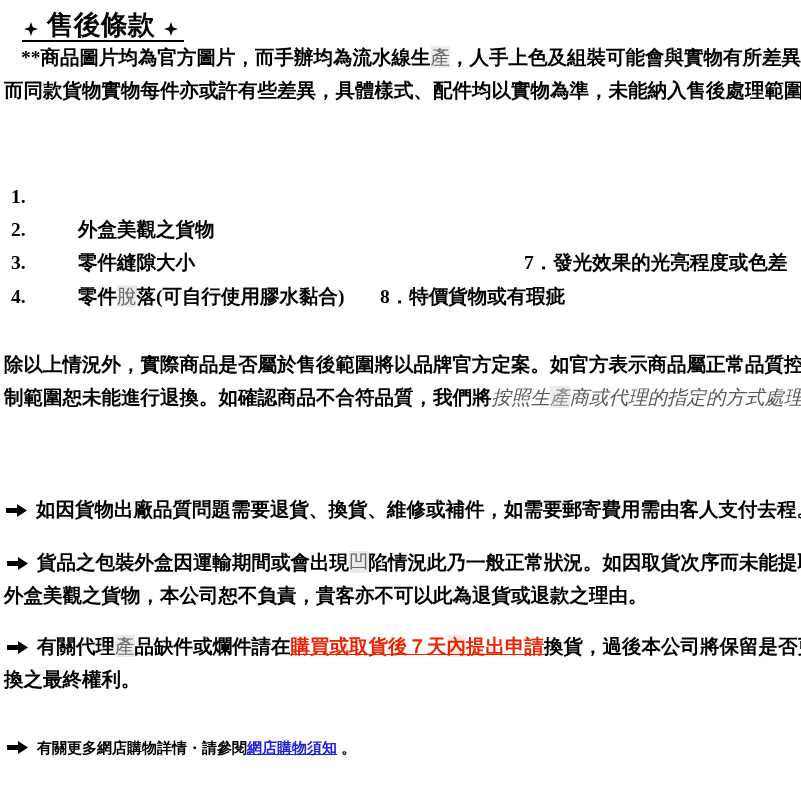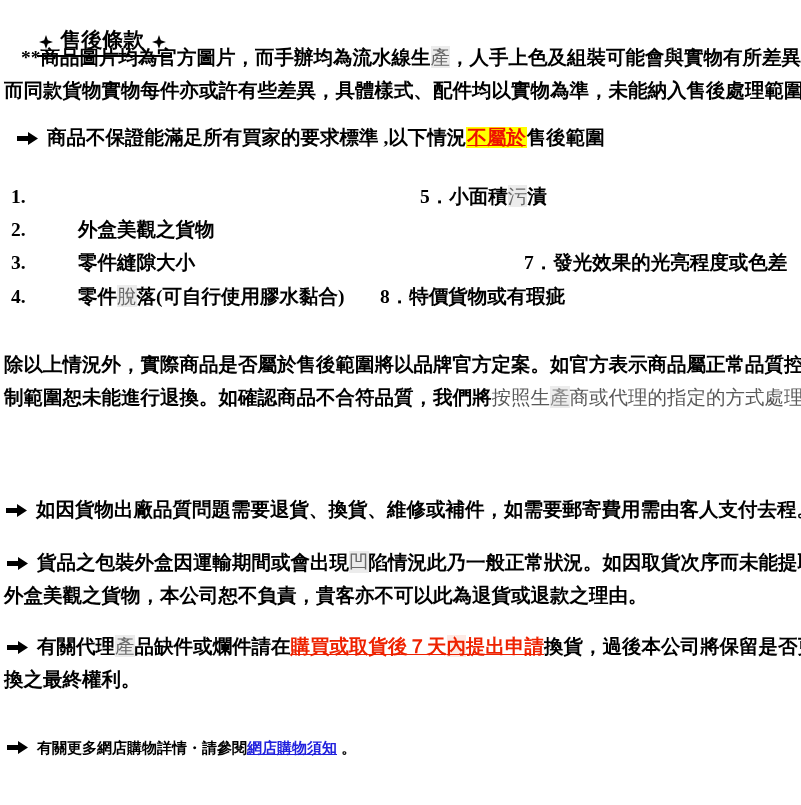--- a/index.html
+++ b/index.html
@@ -3,22 +3,22 @@
 <meta charset="utf-8">
 <style>
   html,body { margin:0; padding:0; }
   .page {
     position:relative; width:801px; height:805px;
     background:#ffffff; overflow:hidden;
     font-family:"Liberation Serif", serif;
     color:var(--text,#000);
   }
   .title {
-    position:absolute; top:12px; left:22px; margin:15px;
-    font-size:21px; font-weight:bold; line-height:26px;
+    position:absolute; top:12px; left:22px; margin:0;
+    font-size:27px; font-weight:bold; line-height:26px;
     border-bottom:2px solid #000; padding:0 4px 2px 0;
     white-space:nowrap;
   }
   .para {
     position:absolute; margin:0;
     font-size:19.5px; line-height:33px; font-weight:bold;
     white-space:nowrap;
   }
   .p-intro     { top:41px;  left:4px;  text-indent:17px; }
   .p-notice    { top:121px; left:17px; }
@@ -34,21 +34,21 @@
   .row-0 { top:180px; } .row-1 { top:213px; } .row-2 { top:246px; } .row-3 { top:280px; }
   .list-row .num   { position:absolute; left:11px; }
   .list-row .ltext { position:absolute; left:78px; }
   .list-row .rtext { position:absolute; }
   .r-0 { left:420px; } .r-1 { left:505px; } .r-2 { left:524px; } .r-3 { left:380px; }
 
   
   .hl       { background:var(--highlight-bg,#ffff00); color:var(--highlight-text,#ee1100);
               text-decoration:underline; padding:0 1px; }
   .gray     { color:var(--gray,#595959); font-weight:normal;
-              font-family:"Liberation Sans", sans-serif; }
+              font-family:"Liberation Sans", sans-serif;font-style:italic; }
   .red      { color:var(--red-note,#dd3300); }
   .redlink  { color:var(--red-link,#ee2200); text-decoration:underline; }
   .bluelink { color:var(--link-blue,#2222dd); text-decoration:underline; cursor:pointer; }
   .fb       { background:var(--fallback-bg,#ececec); color:#6a6a6a; font-weight:normal;
               font-family:"Liberation Sans", sans-serif; }
   .gray.fb    { color:#8a8a8a; }
   .red.fb     { color:#ea7a66; background:#fbeae6; }
   .redlink.fb { color:var(--red-link,#ee2200); background:#fdeae5; font-weight:bold;
                 text-decoration:underline; }
 
@@ -62,27 +62,23 @@
 <div class="page">
 
   <h1 class="title"><span class="icon star"><svg width="14" height="14" viewBox="0 0 14 14">
           <path d="M7 0 L8.8 5.2 L14 7 L8.8 8.8 L7 14 L5.2 8.8 L0 7 L5.2 5.2 Z" fill="#000"></path>
         </svg></span><span> 售後條款 </span><span class="icon star"><svg width="14" height="14" viewBox="0 0 14 14">
           <path d="M7 0 L8.8 5.2 L14 7 L8.8 8.8 L7 14 L5.2 8.8 L0 7 L5.2 5.2 Z" fill="#000"></path>
         </svg></span></h1>
 
   <p class="para p-intro"><span>**商品圖片均為官方圖片，而手辦均為流水線生</span><span class="fb">產</span><span>，人手上色及組裝可能會與實物有所差異。</span><br><span>而同款貨物實物每件亦或許有些差異，具體樣式、配件均以實物為準，未能納入售後處理範圍。</span></p>
 
-  <p class="para p-notice"><span class="icon arrow"><svg width="22" height="15" viewBox="0 0 22 15">
-          <path d="M0 5 h11 V1 L21 7.5 L11 14 V10 H0 Z" fill="#000"></path>
-        </svg></span><span>商品不保證能滿足所有買家的要求標準 ,以下情況</span><span class="hl">不屬於</span><span>售後範圍</span></p>
 
   <div class="list-row row-0">
     <span class="num">1.</span>
-    <span class="rtext r-0"><span>5．小面積</span><span class="fb">污</span><span>漬</span></span>
   </div>
   <div class="list-row row-1">
     <span class="num">2.</span>
     <span class="ltext"><span>外盒美觀之貨物</span></span>
   </div>
   <div class="list-row row-2">
     <span class="num">3.</span>
     <span class="ltext"><span>零件縫隙大小</span></span>
     <span class="rtext r-2"><span>7．發光效果的光亮程度或色差</span></span>
   </div>

